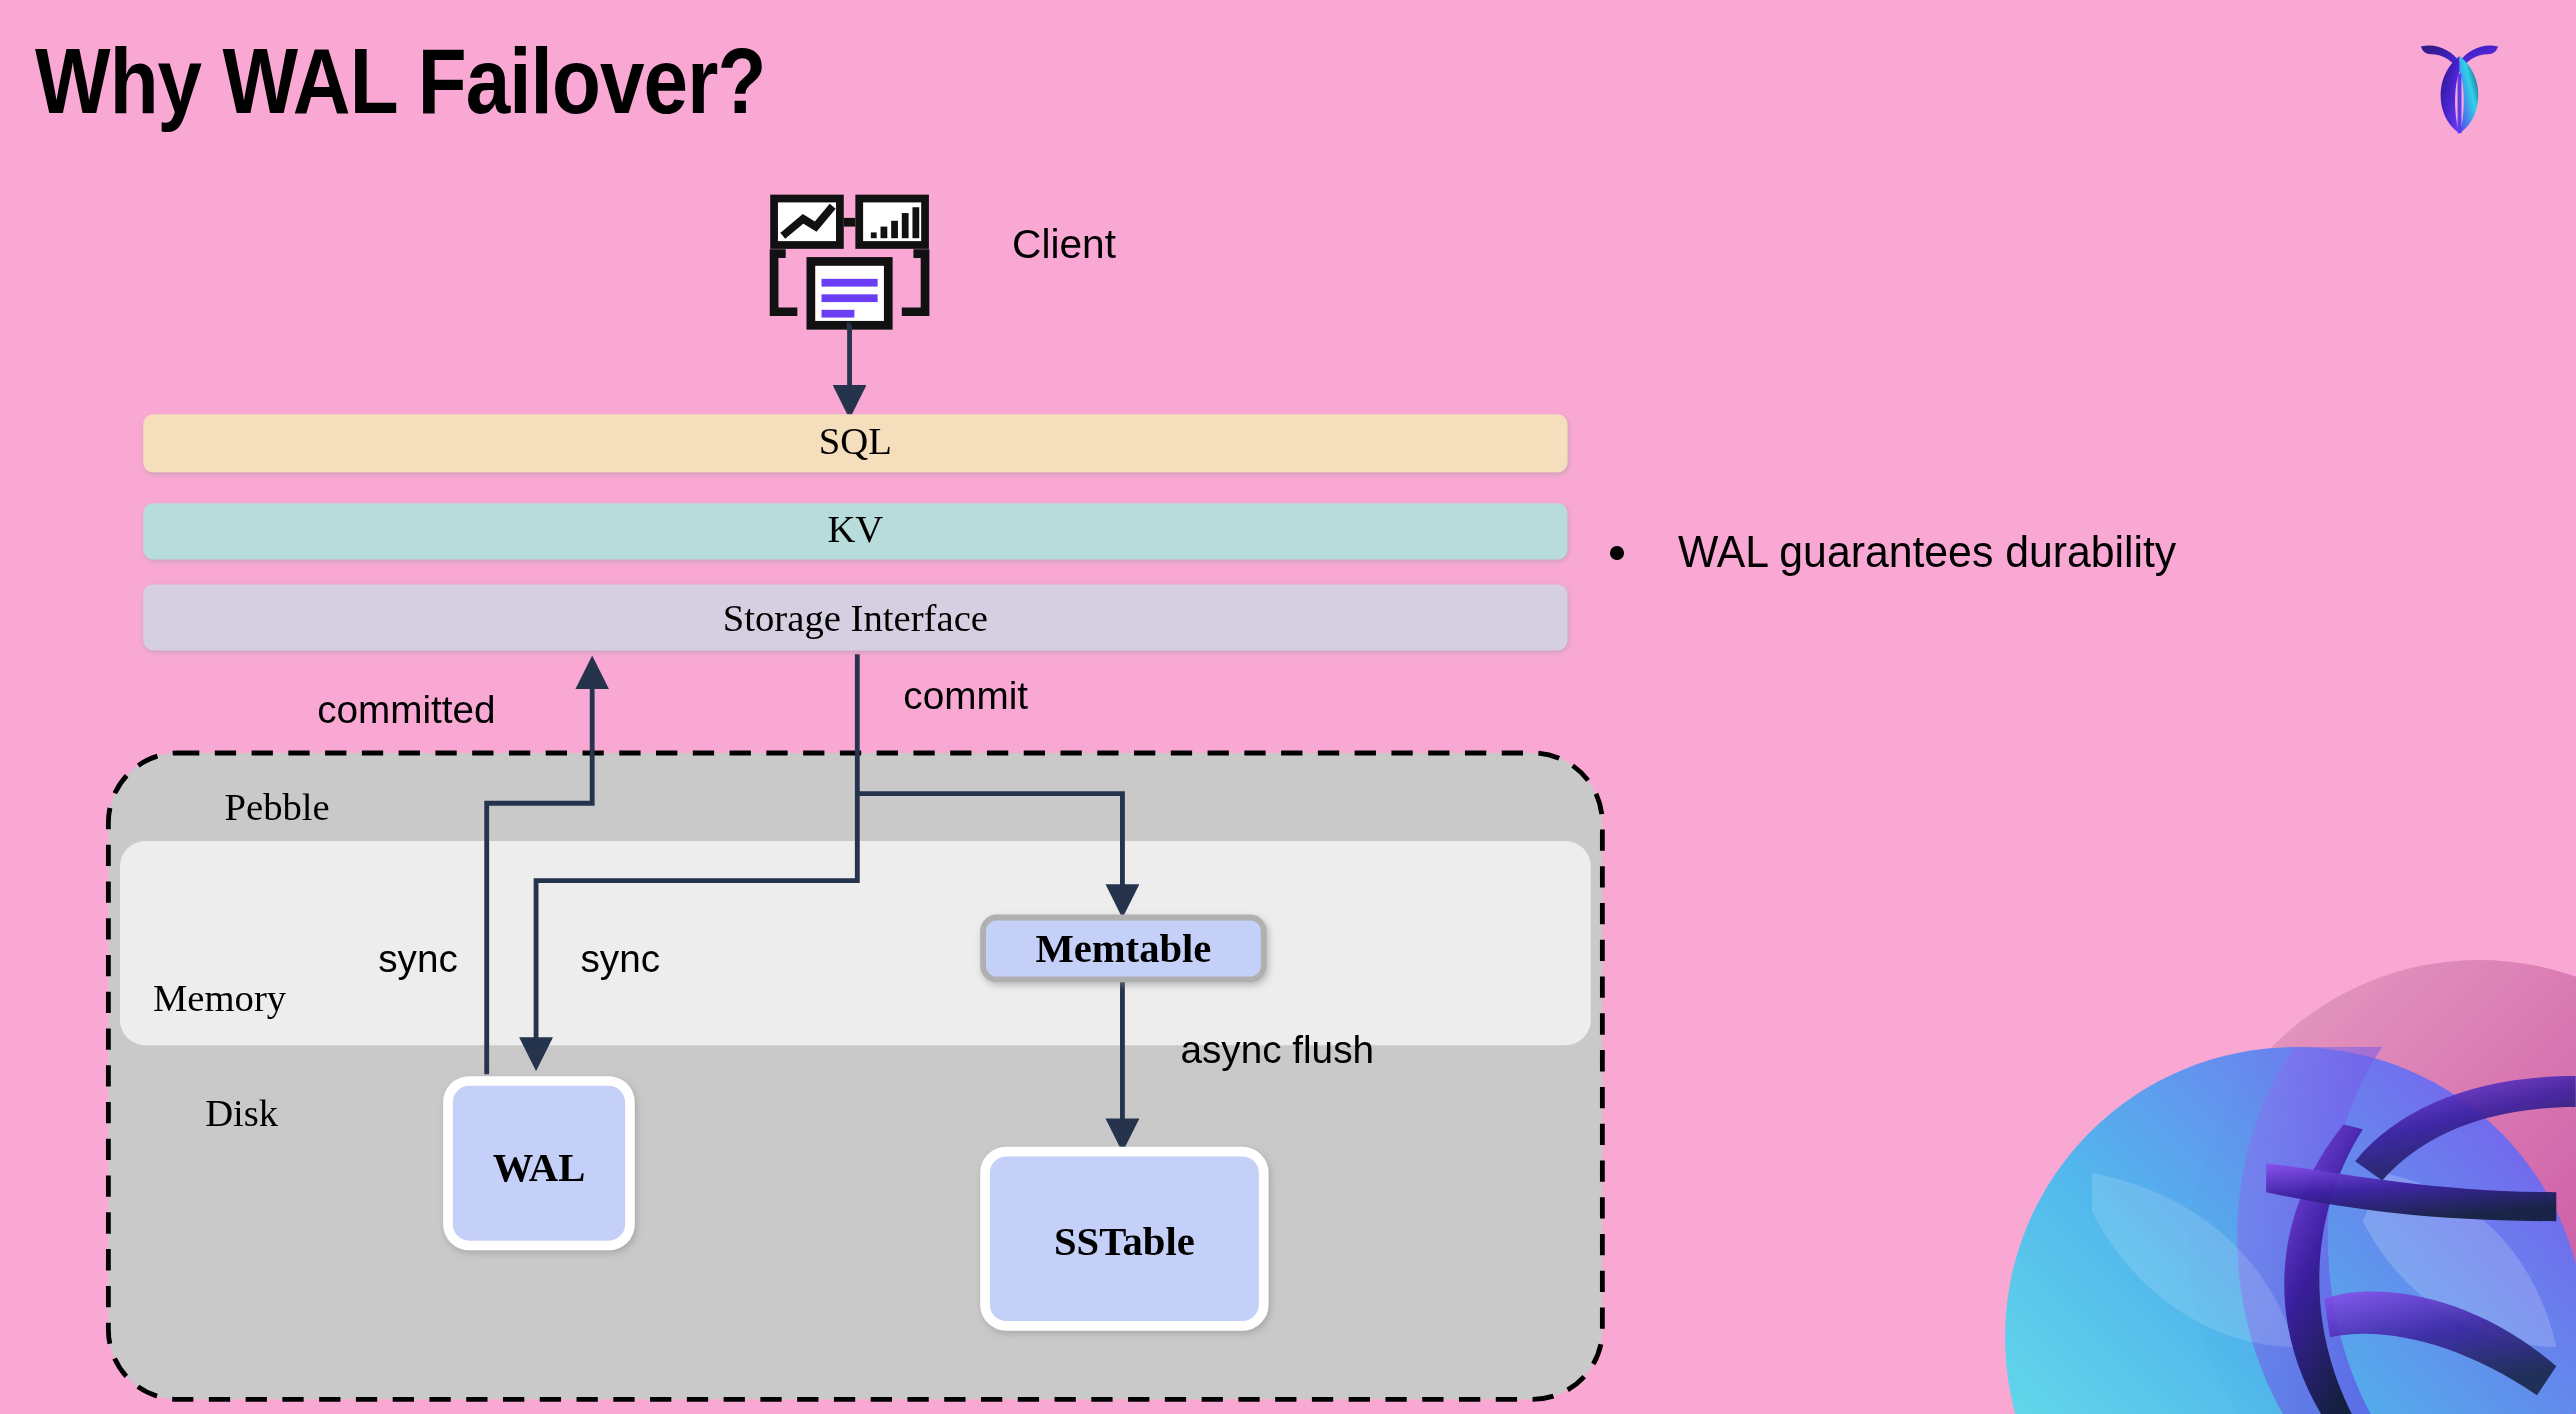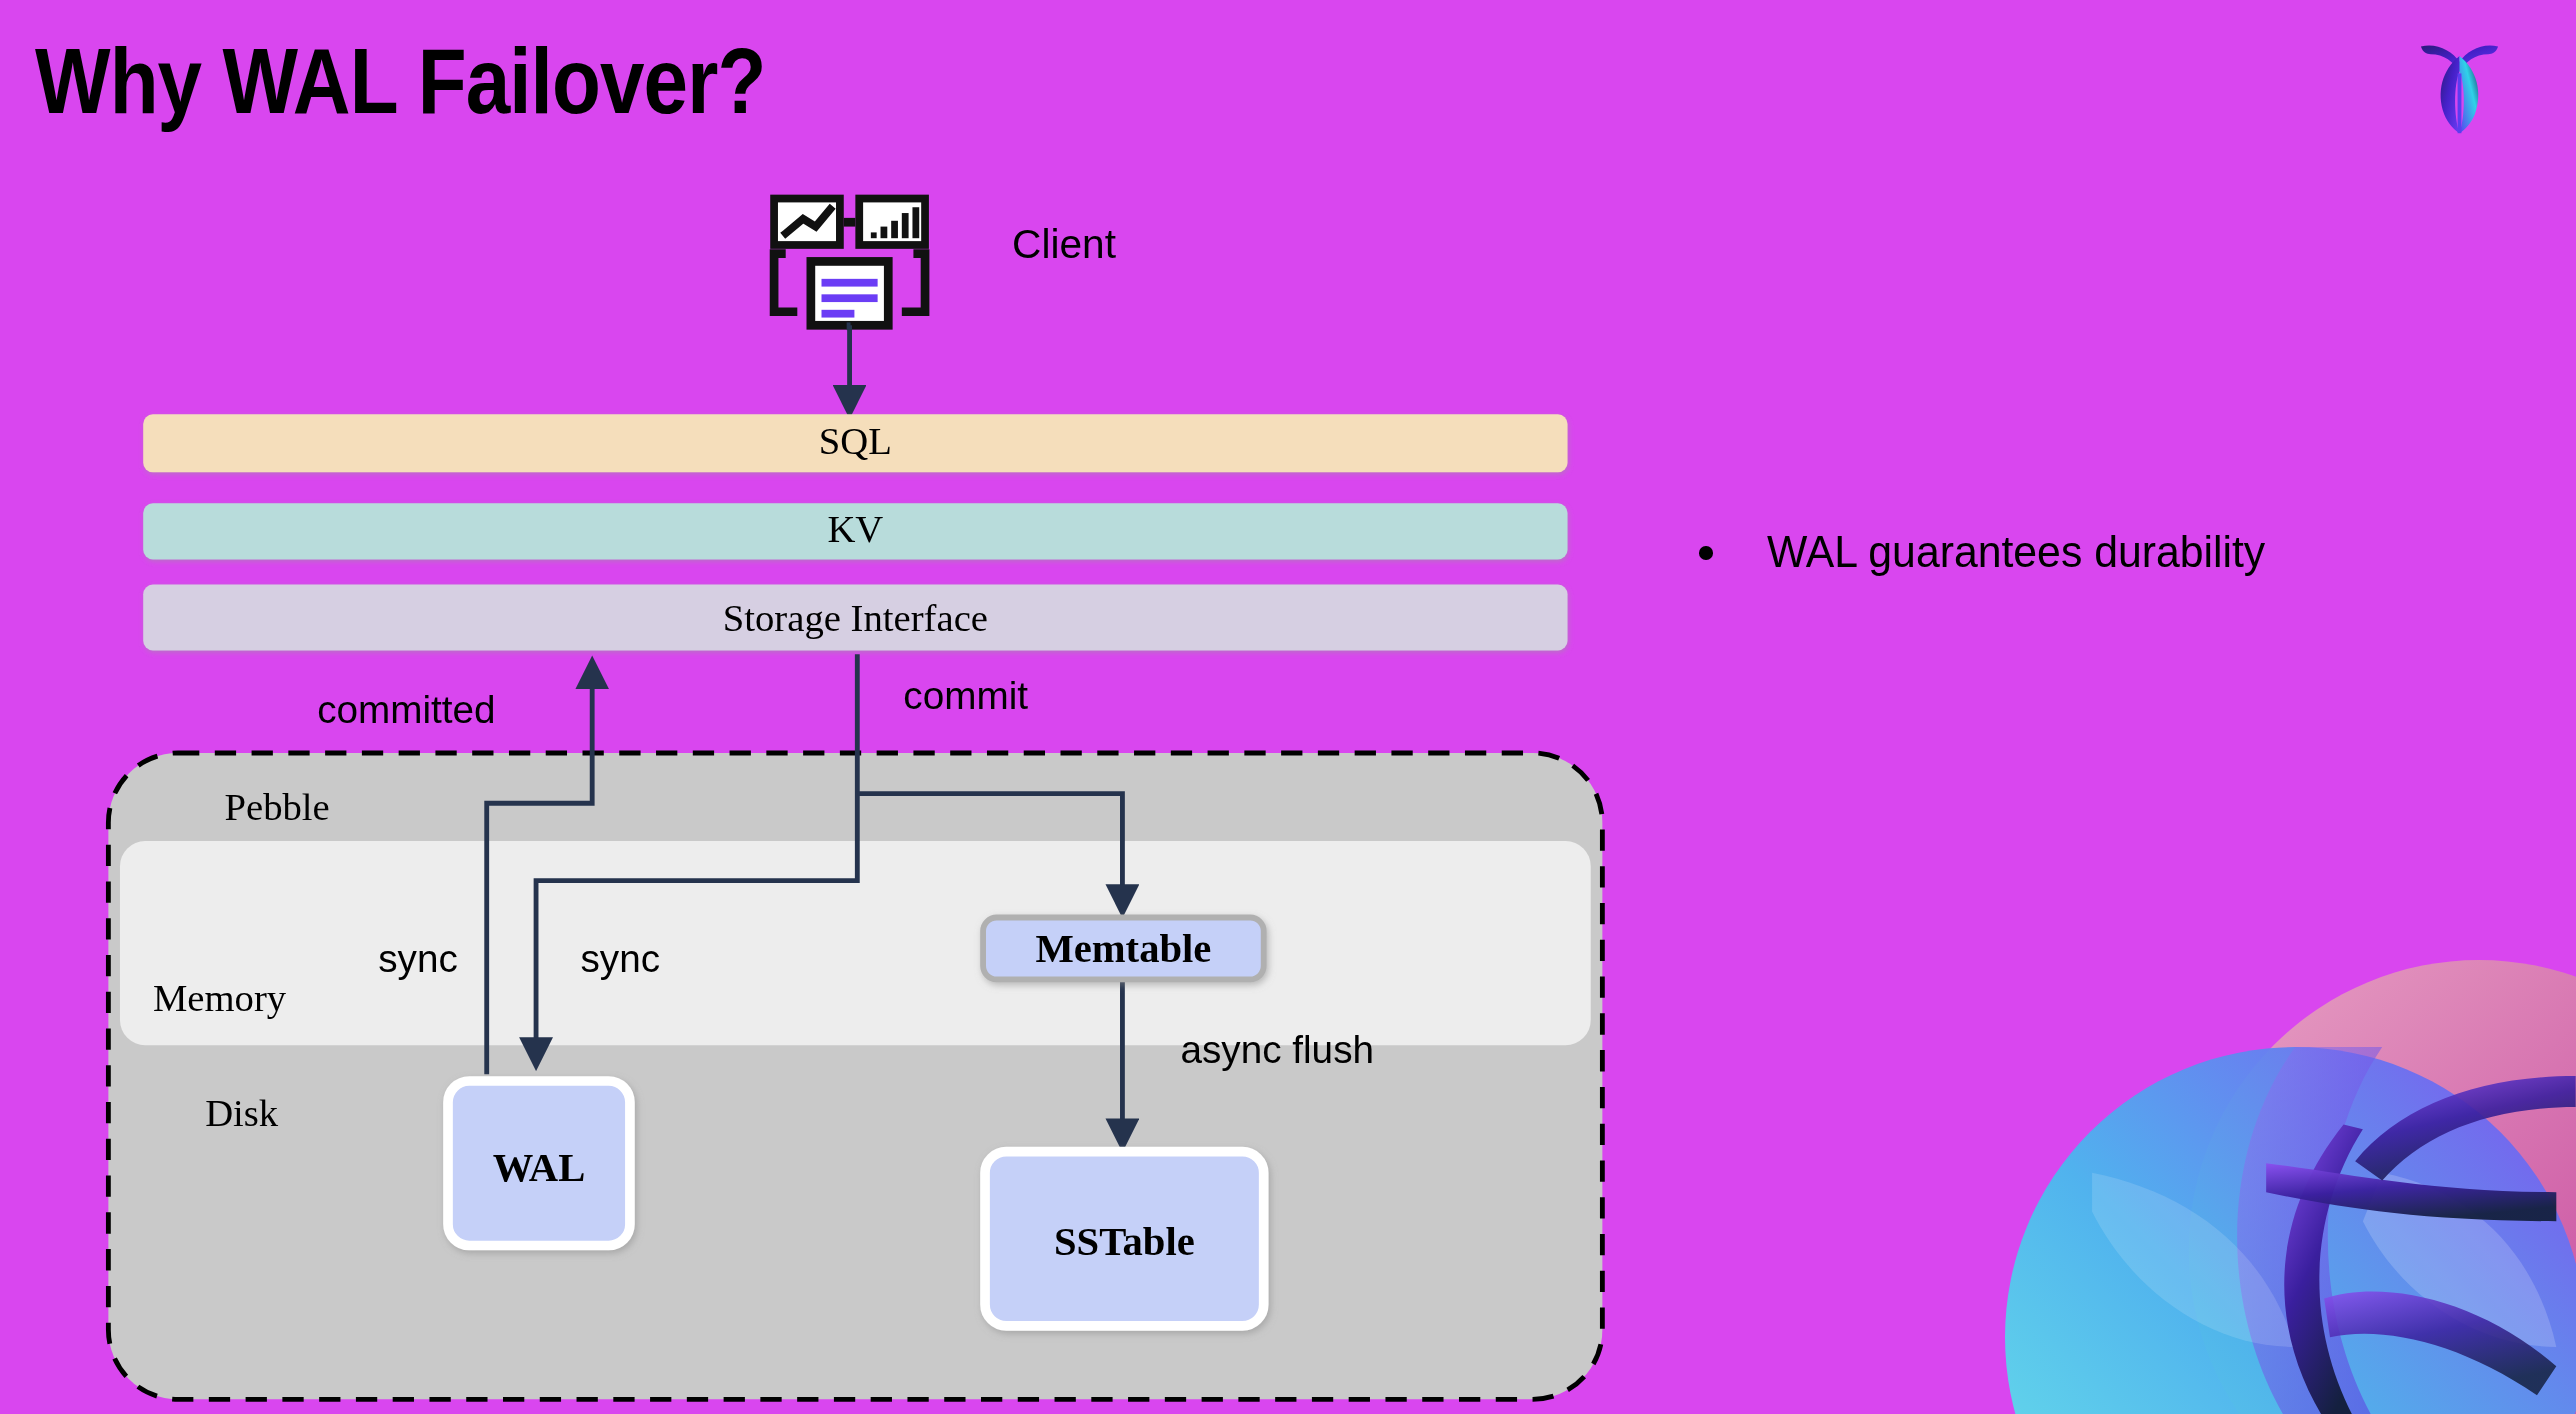--- a/index.html
+++ b/index.html
@@ -13,21 +13,21 @@
     position: relative;
     overflow: hidden;
     font-family: "Liberation Sans", sans-serif;
   }
 
   #slide {
     position: absolute;
     inset: 0;
     width: 2576px;
     height: 1415px;
-    background: #d946ef;
+    background: #f9a8d4;
     overflow: hidden;
   }
 
   
   #page-title {
     position: absolute;
     left: 35px;
     top: 35px;
     font-family: "Liberation Sans", sans-serif;
     font-weight: 700;
@@ -64,21 +64,21 @@
     position: absolute;
     left: 0;
     top: 0;
     width: 1703px;
     height: 1415px;
   }
 
   
   #bullets {
     position: absolute;
-    left: 1699px;
+    left: 1610px;
     top: 523px;
     width: 832px;
   }
   .bullet-row {
     display: flex;
     align-items: flex-start;
     margin-bottom: 33px;
   }
   .bullet-dot {
     flex: 0 0 auto;

